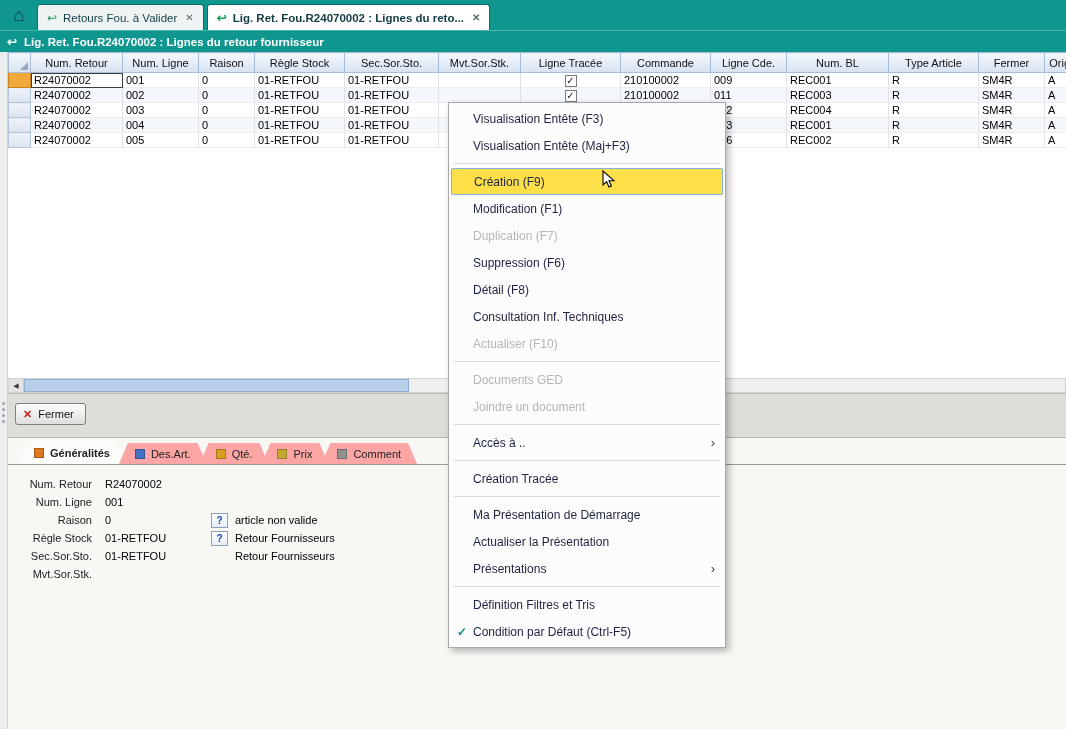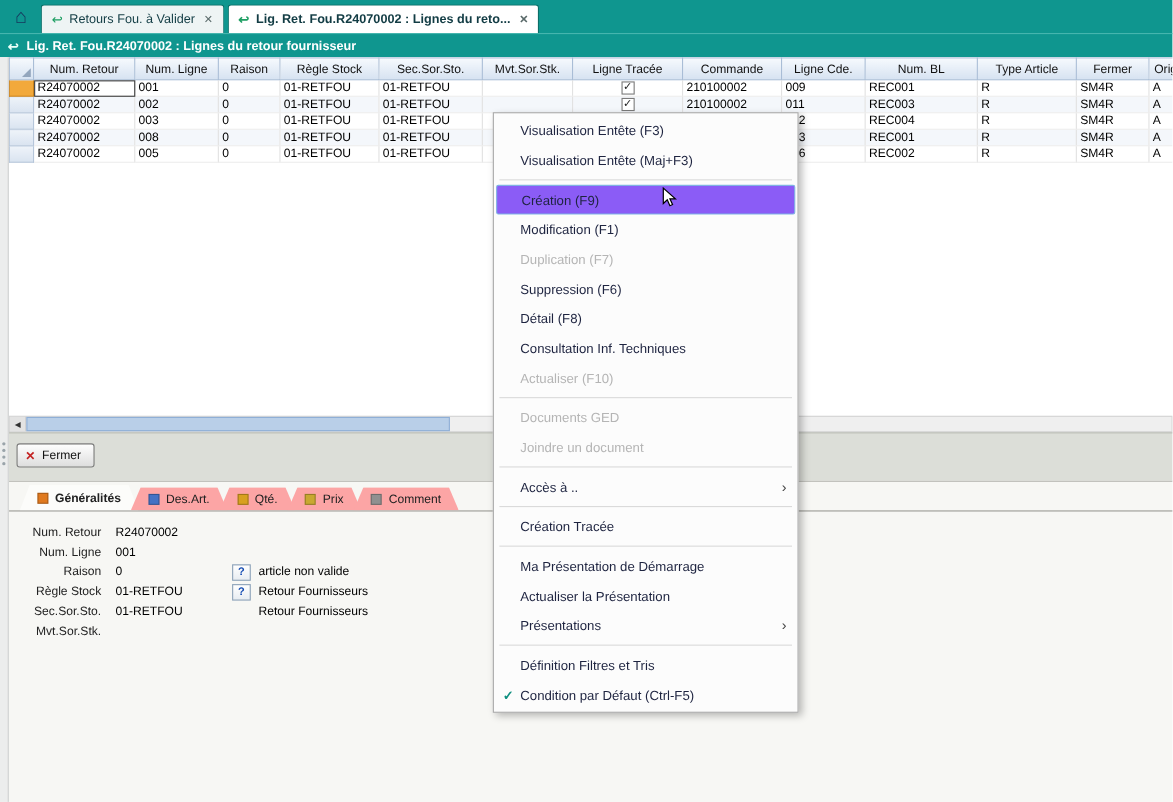--- a/index.html
+++ b/index.html
@@ -57,21 +57,21 @@
   .frow{display:flex;align-items:center;height:18px;font-size:11px;}
   .flabel{width:84px;text-align:right;margin-right:13px;color:#222;}
   .fvalue{width:106px;color:#000;}
   .fhelp{width:17px;height:15px;border:1px solid #8aa0b8;background:linear-gradient(#ffffff,#e8edf2);color:#1048b0;font-weight:bold;font-size:10px;display:flex;align-items:center;justify-content:center;margin-right:7px;}
   .fhelp.spacer{visibility:hidden;}
   .fdesc{color:#000;}
 
   
   .menu{position:absolute;left:448px;top:102px;width:278px;background:#fcfcfc;border:1px solid #a8a8a8;box-shadow:3px 3px 7px rgba(0,0,0,.28);padding:2px;z-index:40;}
   .mi{height:27px;display:flex;align-items:center;padding:0 8px 0 22px;font-size:12px;color:#1e2440;position:relative;}
-  .mi.hl{background:#8b5cf6;border:1px solid #7fb2e3;border-radius:2px;}
+  .mi.hl{background:#fde047;border:1px solid #7fb2e3;border-radius:2px;}
   .mi.dis{color:#b5b5b5;}
   .mlabel{white-space:nowrap;}
   .arrow{margin-left:auto;color:#444;font-size:13px;}
   .check{position:absolute;left:6px;color:#0e8f7f;font-weight:bold;font-size:12px;}
   .msep{height:1px;background:#dadada;margin:4px 3px;}
 
   .cursor{position:absolute;left:601px;top:170px;z-index:60;}
 </style>
 </head>
 <body>
@@ -179,21 +179,21 @@
           <td class="c7"></td>
           <td class="c8">012</td>
           <td class="c9">REC004</td>
           <td class="c10">R</td>
           <td class="c11">SM4R</td>
           <td class="c12">A</td>
         </tr>
         <tr class="alt ">
           <td class="sel"></td>
           <td class="c0">R24070002</td>
-          <td class="c1">008</td>
+          <td class="c1">004</td>
           <td class="c2">0</td>
           <td class="c3">01-RETFOU</td>
           <td class="c4">01-RETFOU</td>
           <td class="c5"></td>
           <td class="c6"><span class="cb"><span class="cbg">✓</span></span></td>
           <td class="c7"></td>
           <td class="c8">003</td>
           <td class="c9">REC001</td>
           <td class="c10">R</td>
           <td class="c11">SM4R</td>

